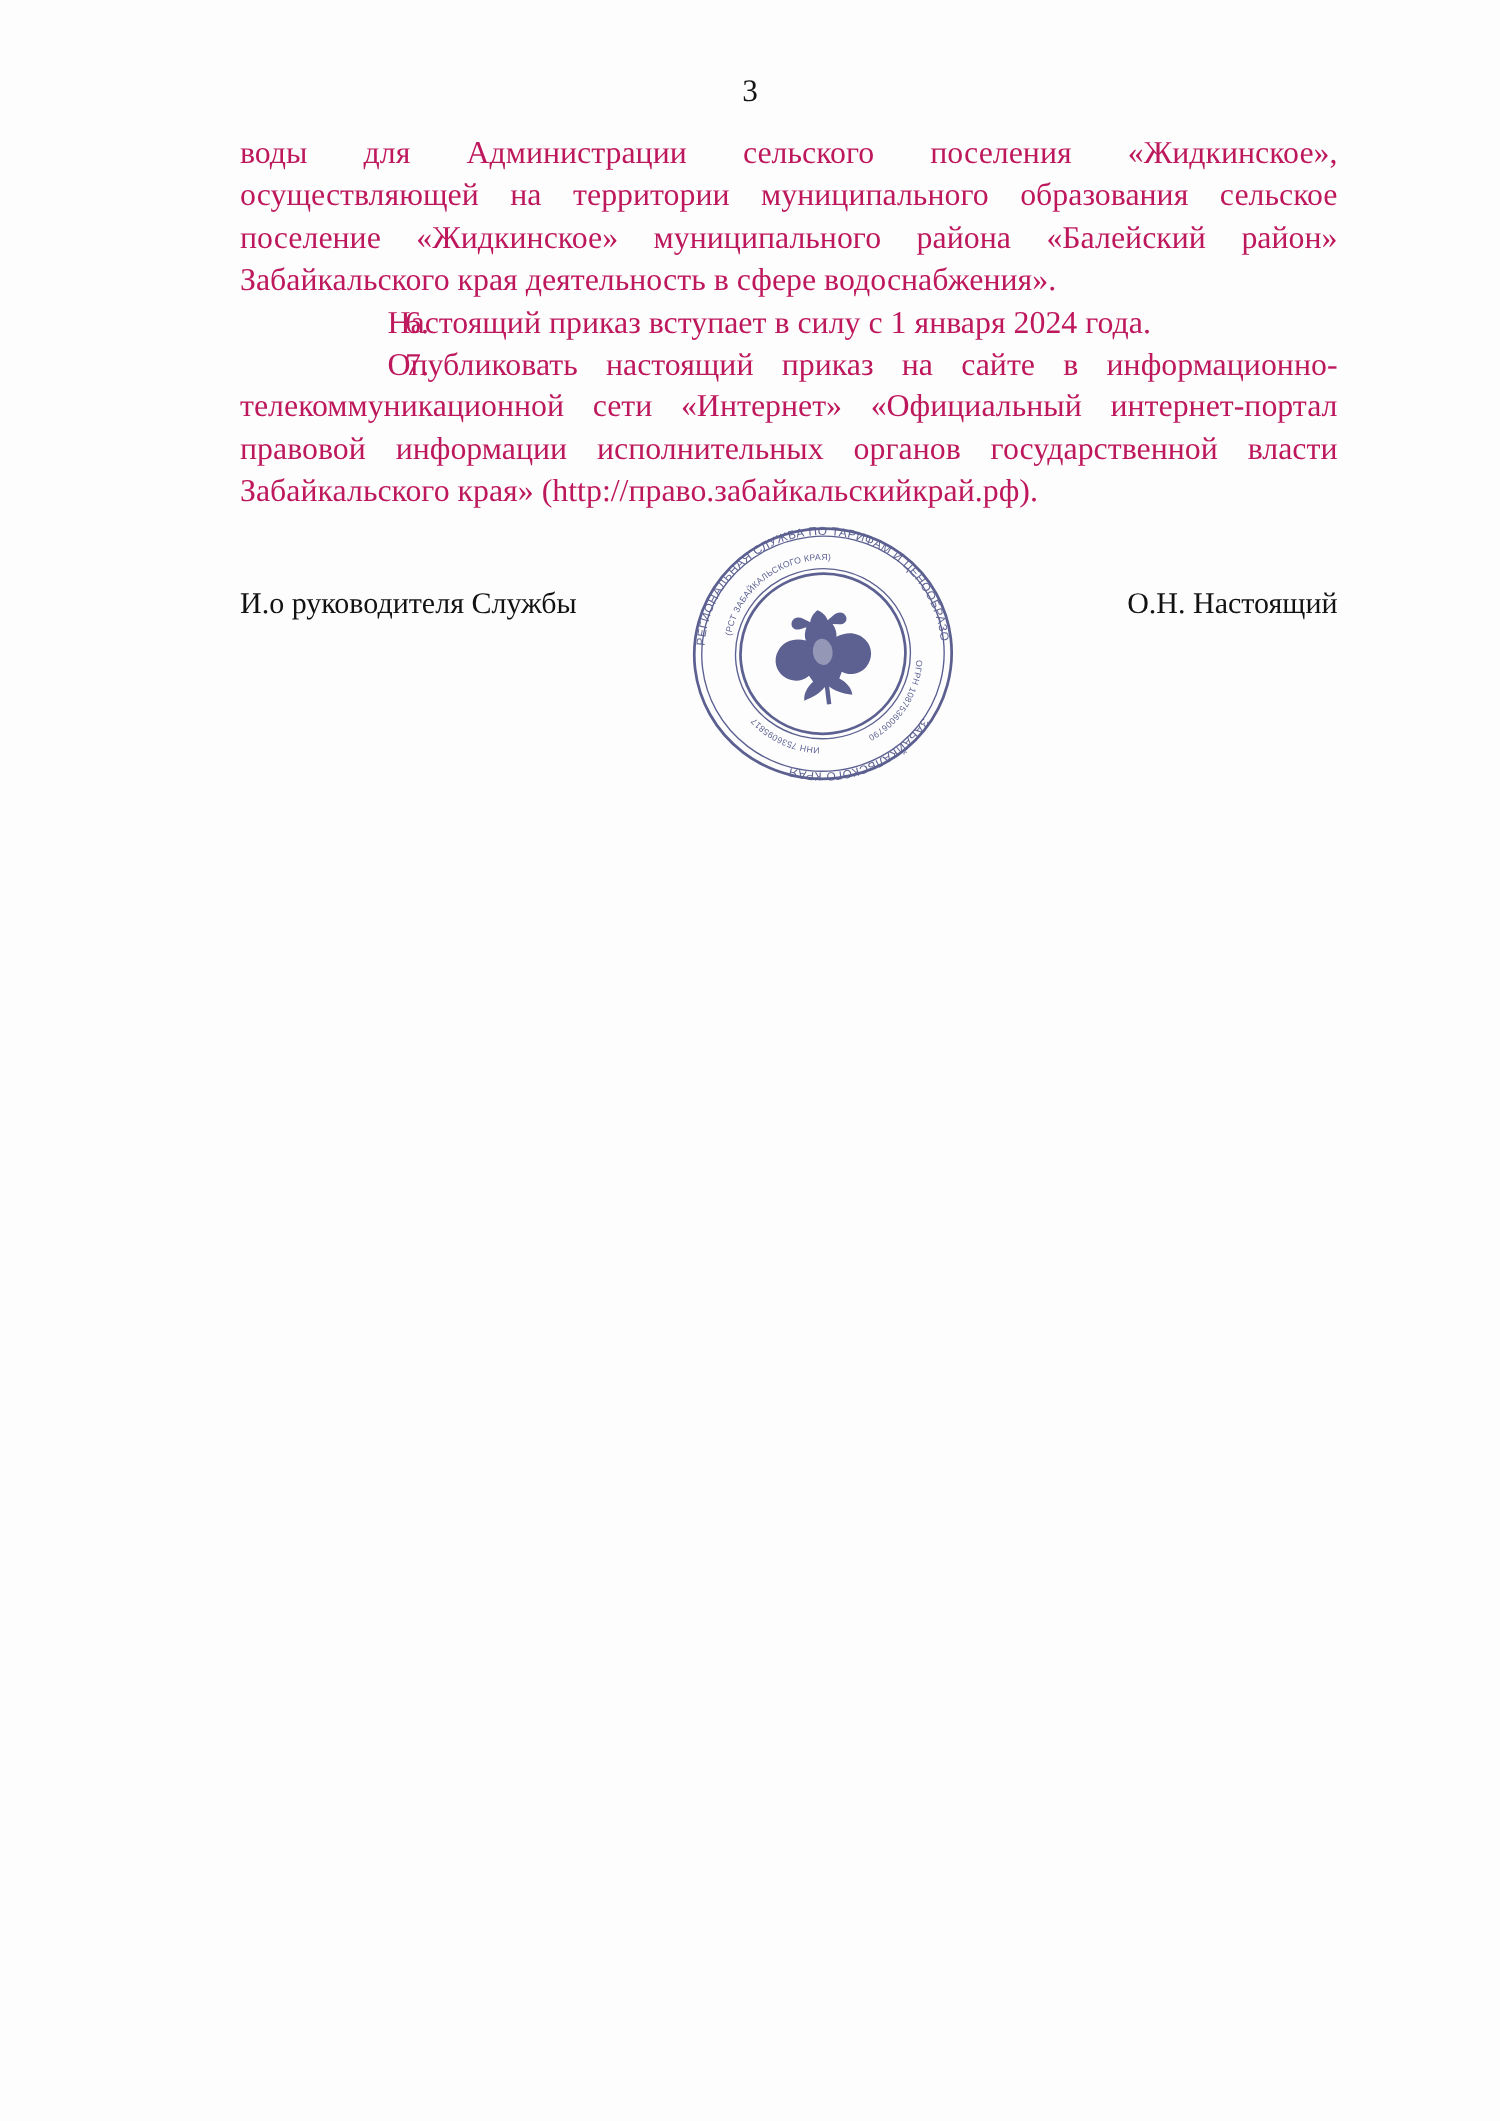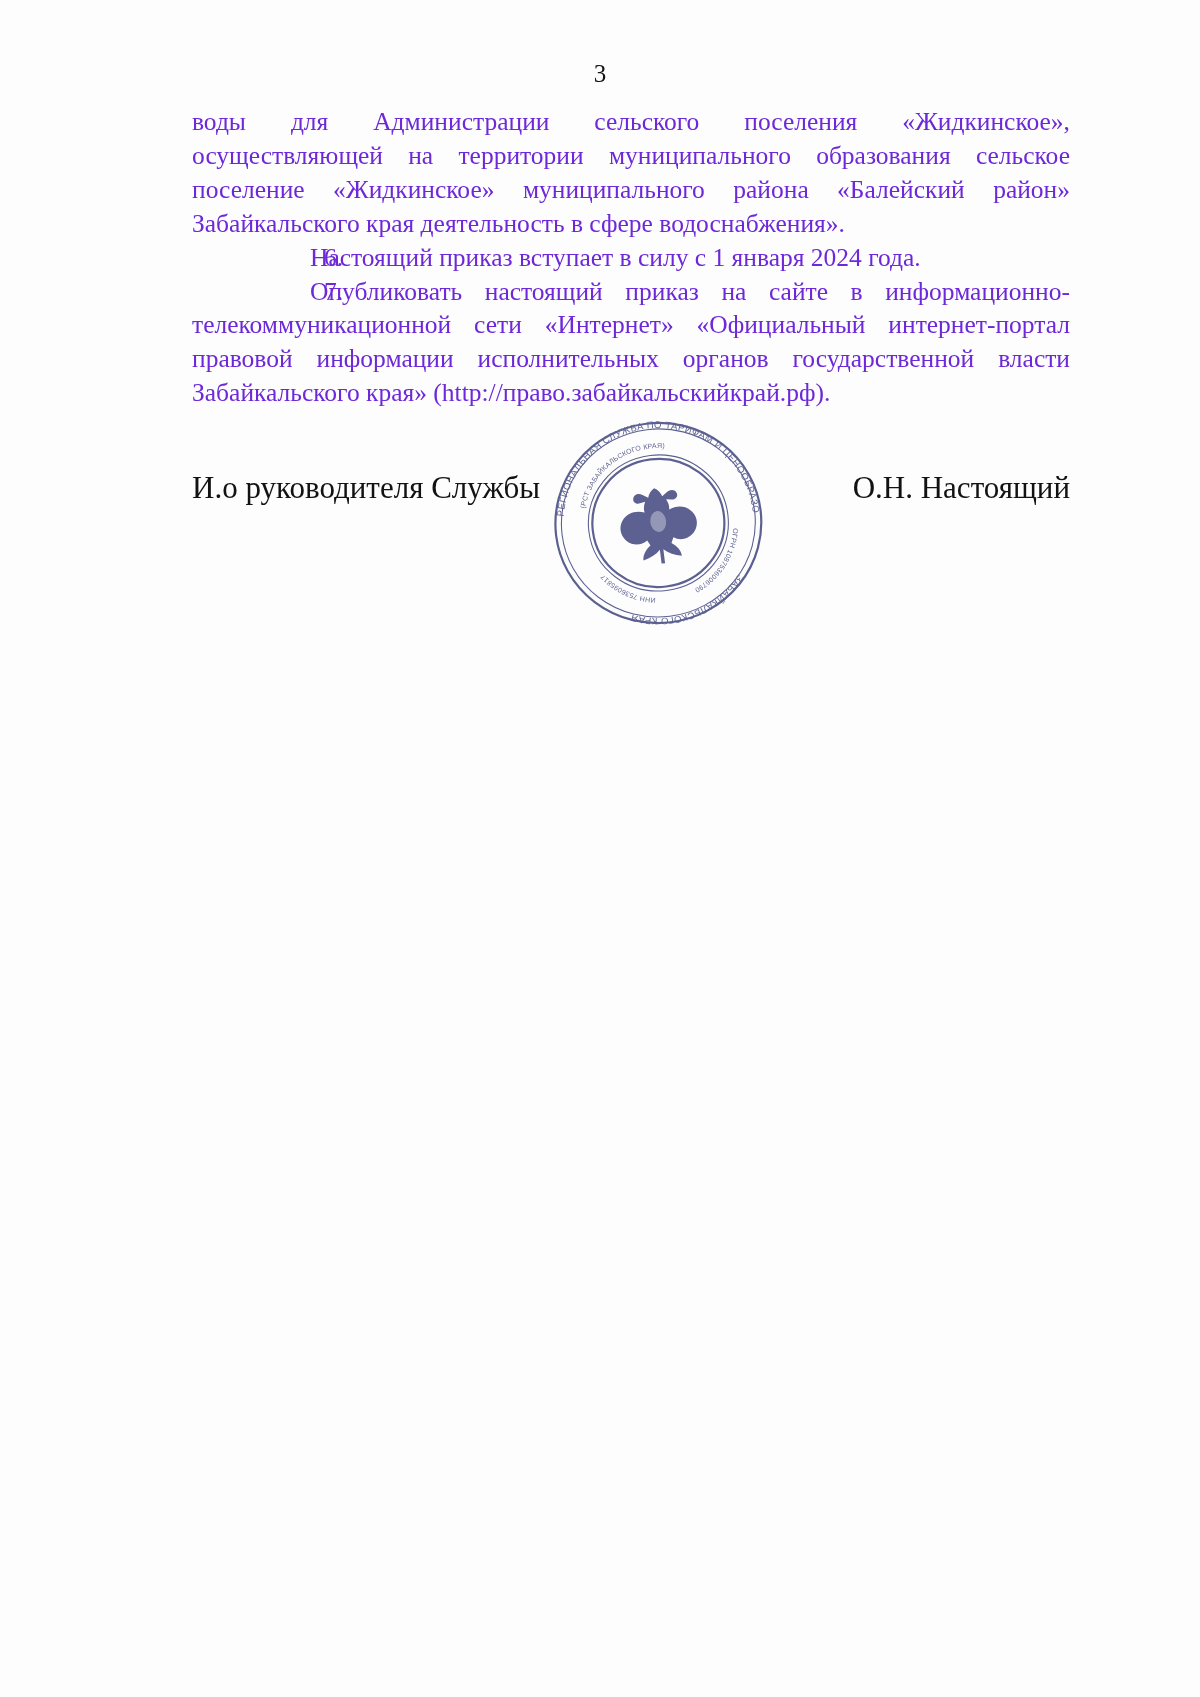--- a/index.html
+++ b/index.html
@@ -31,42 +31,42 @@
   }
   .body-text {
     position: absolute;
     top: 105px;
     left: 192px;
     width: 878px;
     font-size: 25.5px;
     line-height: 1.33;
     text-align: justify;
     text-justify: inter-word;
-    color: #6d28d9;
+    color: #be185d;
   }
   .para {
     margin: 0;
     text-align: justify;
   }
   .para.cont {
     text-indent: 0;
   }
   .para.indent {
     text-indent: 66px;
   }
   .num {
     display: inline-block;
     width: 52px;
   }
   .signature-row {
     position: absolute;
     top: 470px;
     left: 192px;
     width: 878px;
-    font-size: 31px;
+    font-size: 24px;
     color: #121212;
     display: flex;
     justify-content: space-between;
     align-items: baseline;
   }
   .sign-left {
     white-space: nowrap;
   }
   .sign-right {
     white-space: nowrap;

